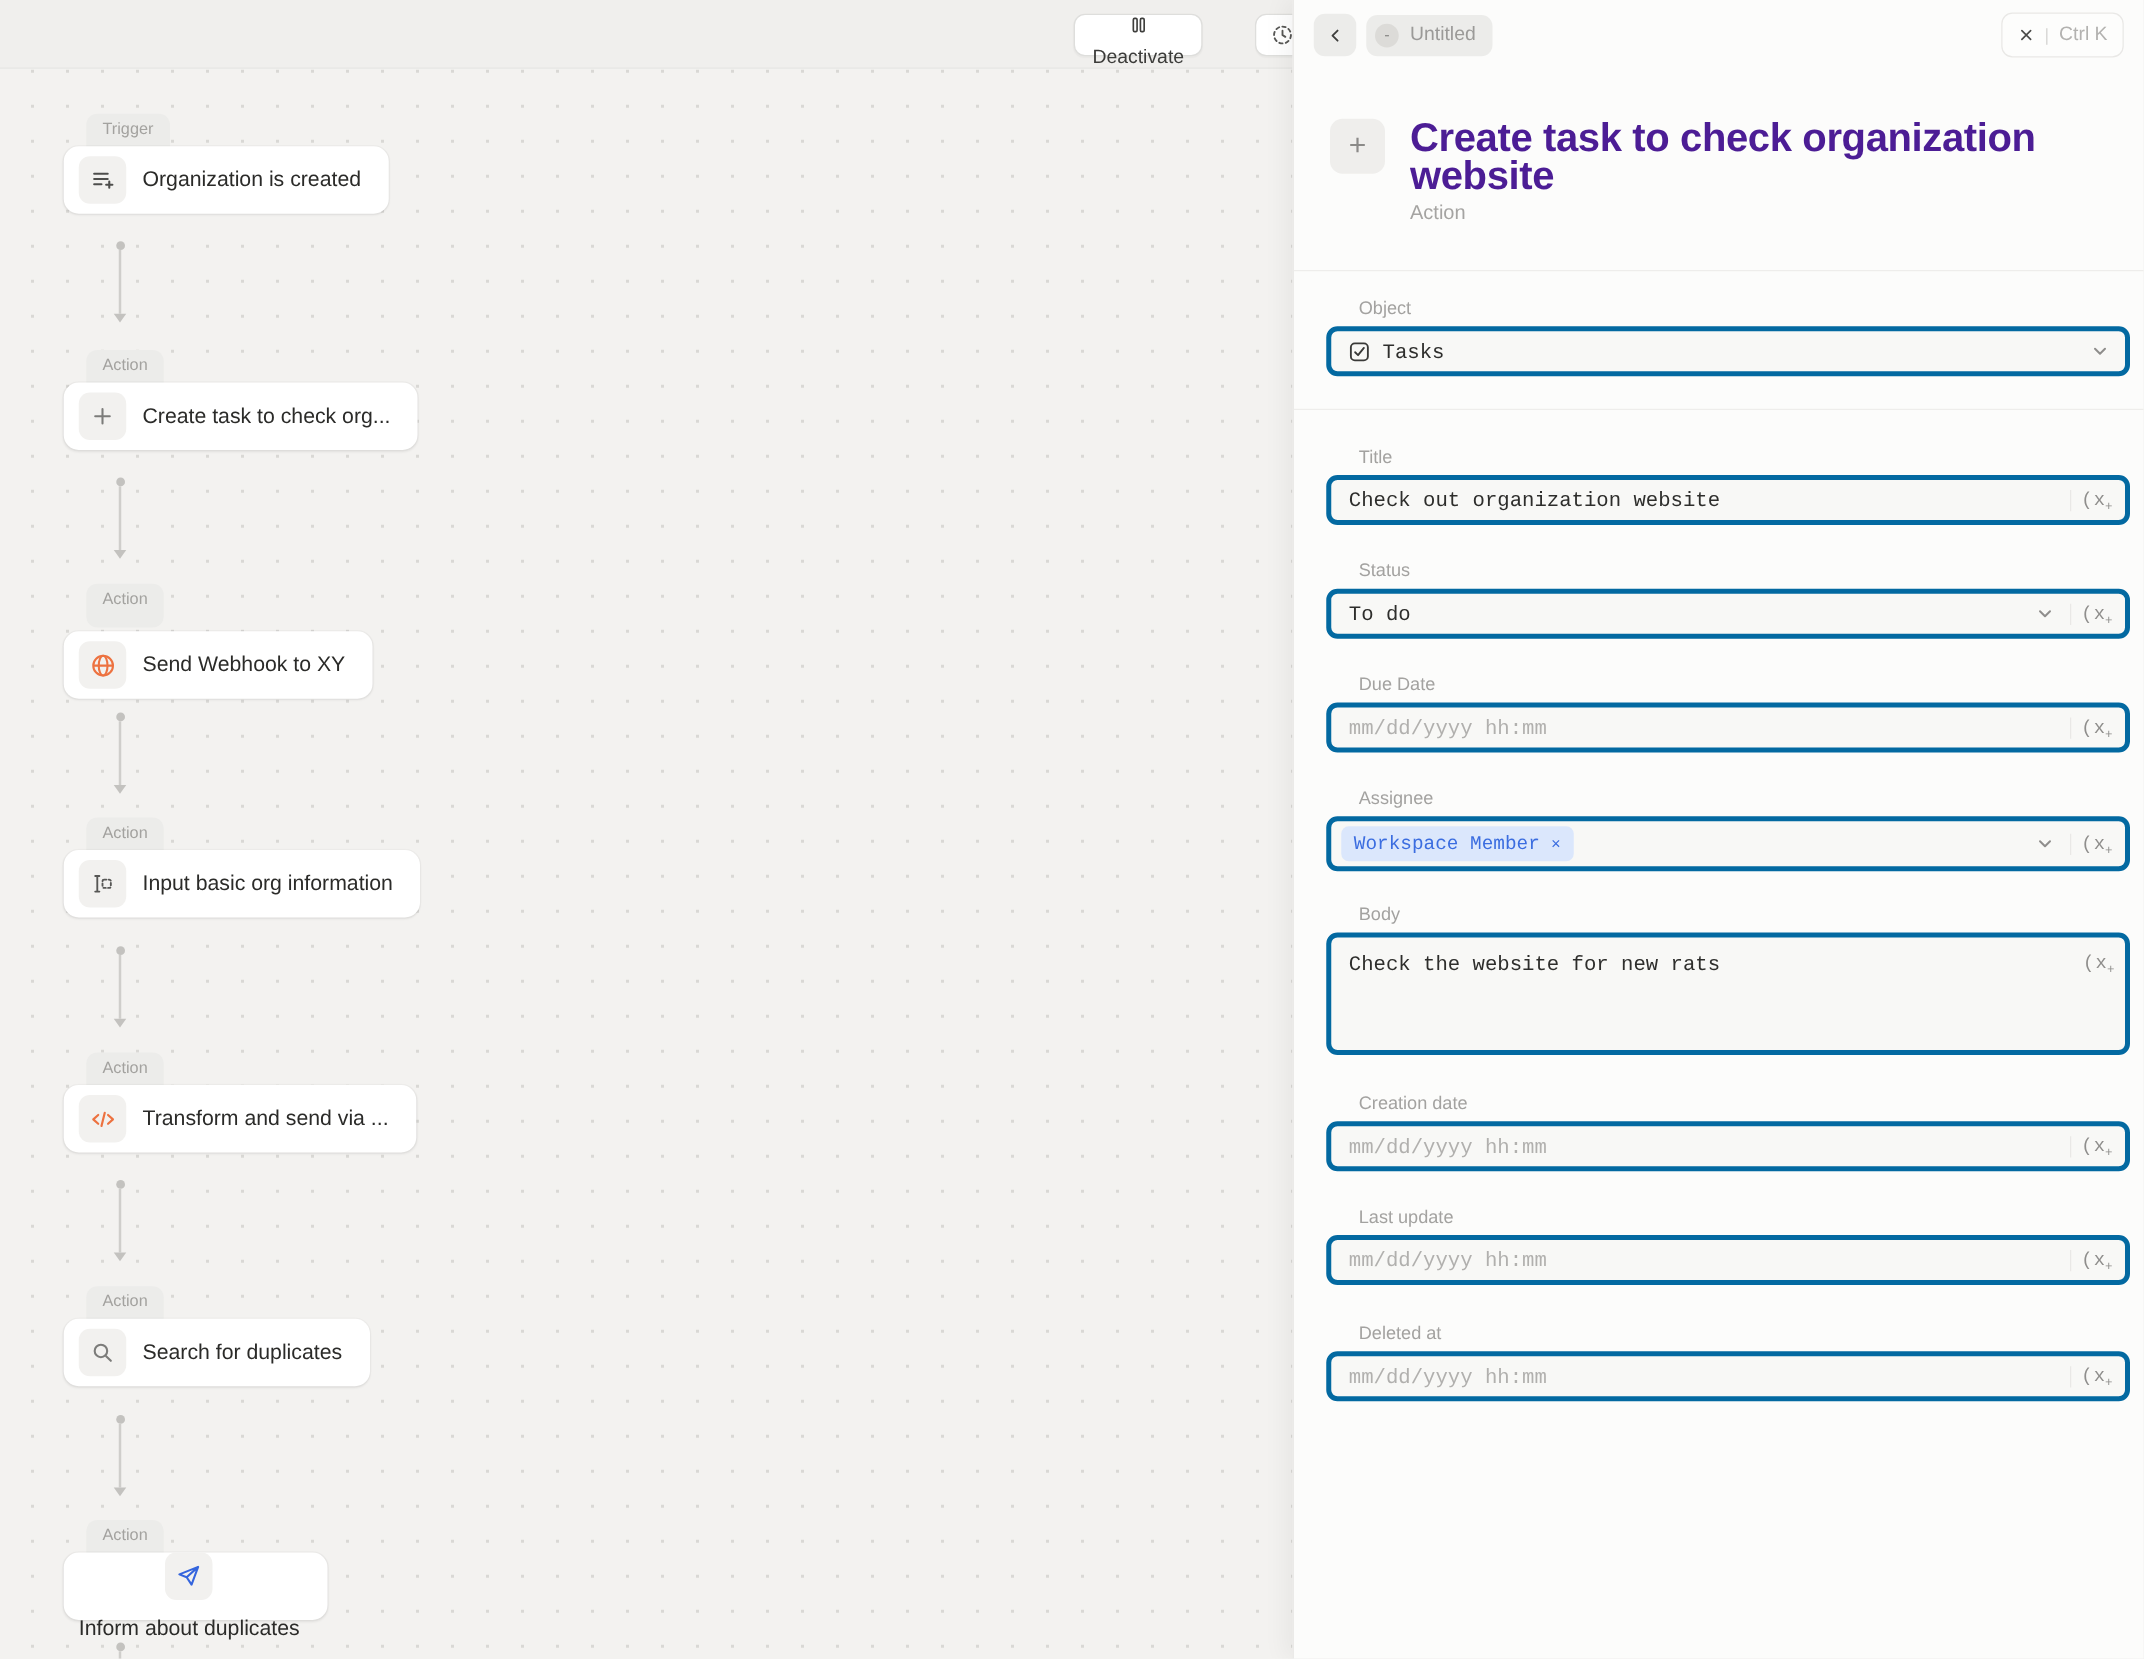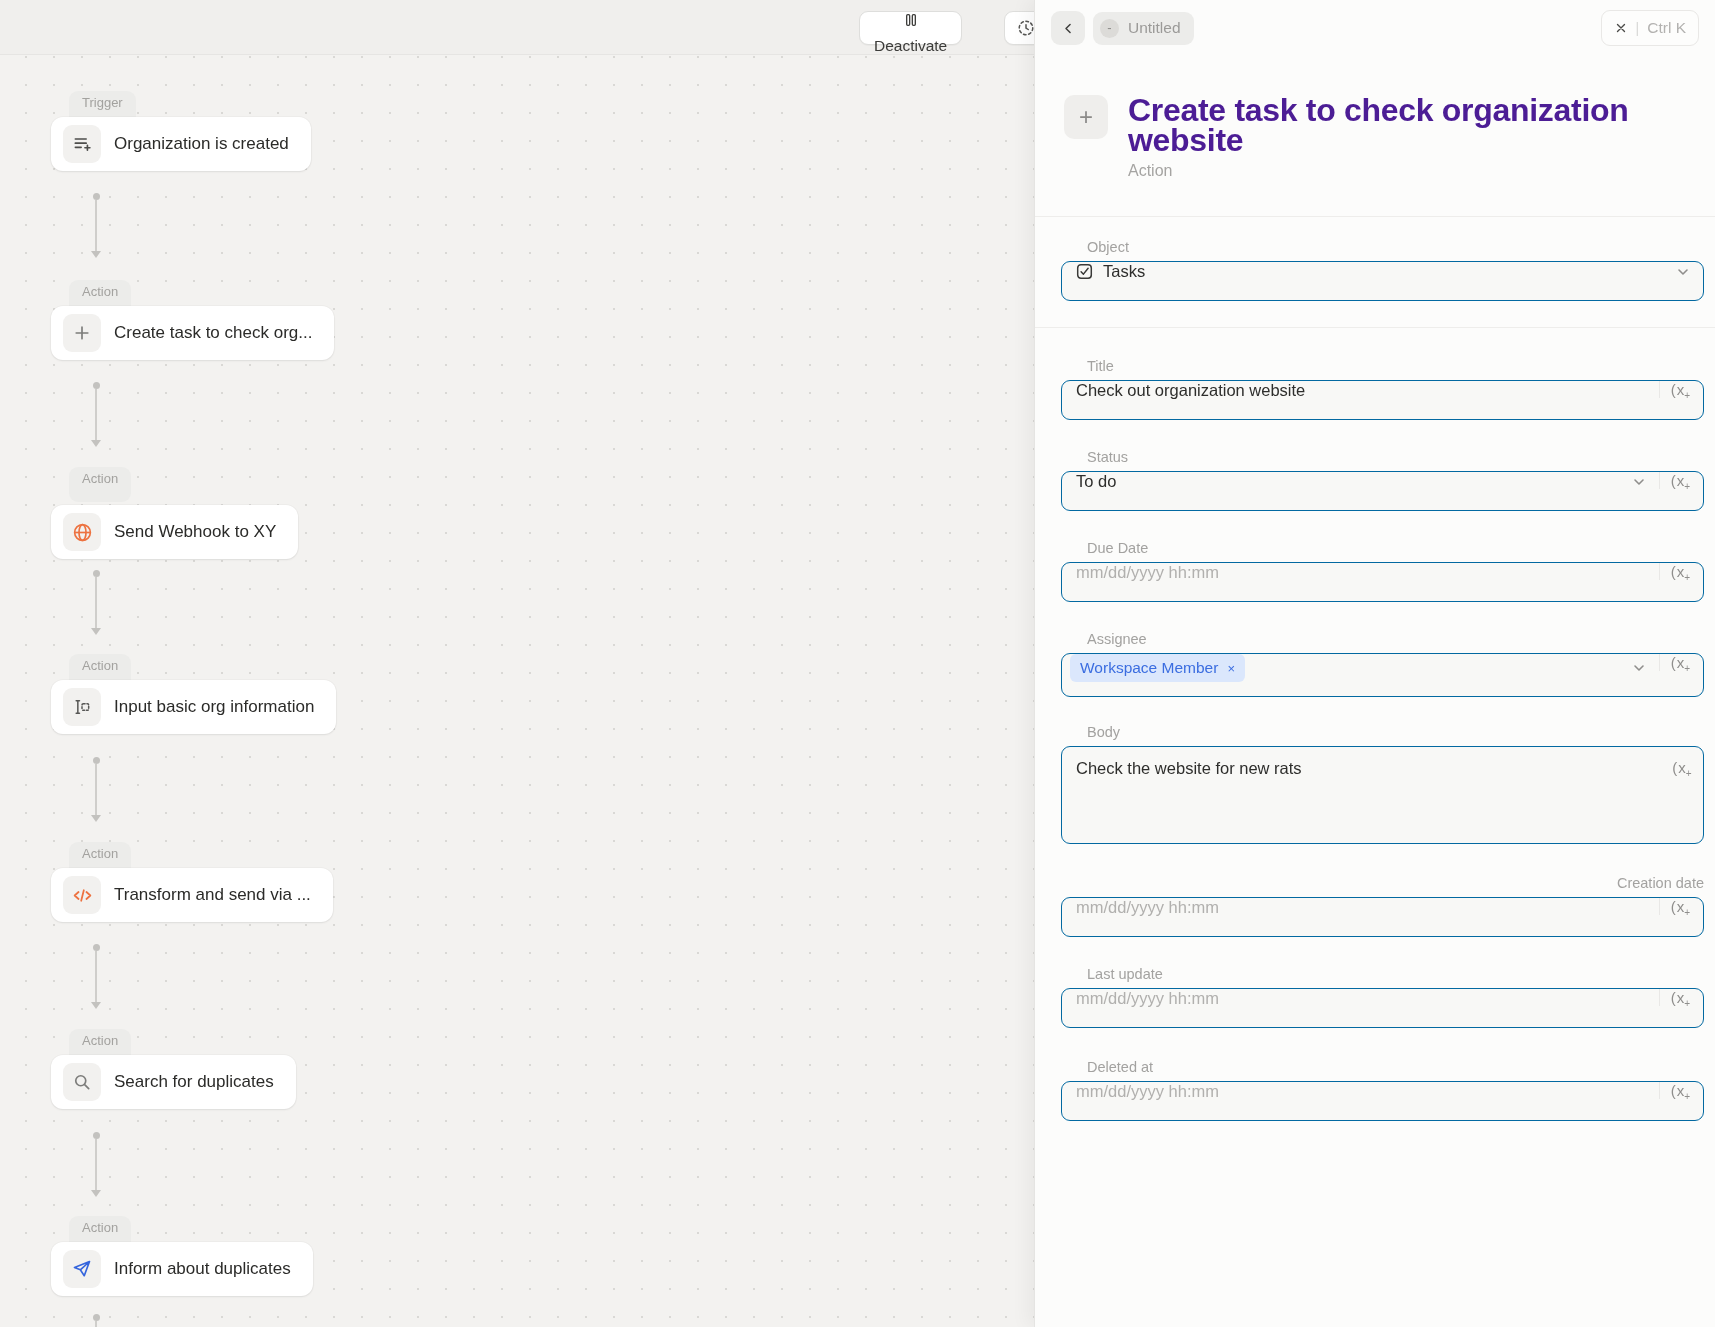--- a/index.html
+++ b/index.html
@@ -54,22 +54,22 @@
 
   .phead { display:flex; align-items:flex-start; gap:20px; padding:39px 28px 0 29px; }
   .phead-ic { width:44px; height:44px; border-radius:10px; background:#efeeec; flex:0 0 auto;
     display:flex; align-items:center; justify-content:center; font-size:24px; color:#8b8a88; font-weight:300; }
   .phead-title { font-size:32px; font-weight:700; color:#4c1d95; letter-spacing:-0.3px; line-height:30px; }
   .phead-sub { margin-top:7px; font-size:16px; color:#a5a4a2; }
   .pdivider { height:1px; background:#eeedeb; margin-top:36px; }
 
   .form { padding:0 11px 0 26px; }
   .flabel { font-size:14.5px; font-weight:500; color:#a3a2a0; line-height:18px;margin-left:26px; }
-  .fbox { display:flex; align-items:flex-start; background:#f8f8f6; border:1px solid #0369a1;
-    border-radius:9px; height:40px; overflow:hidden; }
+  .fbox { display:flex; align-items:center; background:#f8f8f6; border:4px solid #0369a1;
+    border-radius:9px; height:40px; overflow:hidden;font-family:Liberation Mono, monospace; }
   .finner { flex:1; display:flex; align-items:center; gap:10px; padding:0 12px 0 14px; min-width:0; }
   .fvalue { font-size:16.5px; color:#2e2e2c; white-space:nowrap; }
   .fplaceholder { font-size:16.5px; color:#b1b0ae; white-space:nowrap; }
   .spacer { flex:1; }
   .suffix { width:44px; flex:0 0 auto; border-left:1px solid #e9e8e6; display:flex; align-items:center;
     justify-content:center; cursor:pointer; }
   .varglyph { position:relative; color:#8f8e8c; font-size:15px; letter-spacing:1px; }
   .varglyph i { font-style:normal; font-size:10px; position:relative; top:4px; left:-1px; }
   .chev { display:flex; align-items:center; }
   .chip { display:flex; align-items:center; gap:9px; height:28px; background:#dbe7fc; border-radius:6px;
@@ -206,21 +206,21 @@
       <span class="wf-label">Search for duplicates</span>
     </div>
 
     <div class="connector" style="top:1132px; height:66px;">
       <div class="dot"></div>
         <div class="line" style="height:51px;"></div>
         <div class="arrow"></div>
     </div>
 
     <div class="wf-tab" style="left:69px; top:1216px;">Action</div>
-    <div class="wf-card" style="left:51px; top:1242px;">
+    <div class="wf-card" style="left:51px; top:1242px;flex-direction:column;">
       <span class="wf-ic">
         <svg width="20" height="20" viewBox="0 0 24 24" fill="none" stroke="#3565dd" stroke-width="2" stroke-linejoin="round">
           <path d="M21 3L3 10.2l7 2.8L21 3zM21 3l-6.3 17L10 13"></path>
         </svg>
       </span>
       <span class="wf-label">Inform about duplicates</span>
     </div>
 
     <div class="connector" style="top:1314px; height:13px;">
       <div class="dot"></div>
@@ -343,21 +343,21 @@
       </div>
 
       <div class="flabel" style="margin-top:26px;">Body</div>
       <div class="fbox body m-box">
         <span class="fvalue">Check the website for new rats</span>
         <div class="suffix">
           <span class="varglyph">(x<i>+</i></span>
         </div>
       </div>
 
-      <div class="flabel" style="margin-top:30px;text-align:right;">Creation date</div>
+      <div class="flabel" style="margin-top:30px;">Creation date</div>
       <div class="fbox m-box">
         <div class="finner">
           <span class="fplaceholder">mm/dd/yyyy hh:mm</span>
         </div>
         <div class="suffix">
           <span class="varglyph">(x<i>+</i></span>
         </div>
       </div>
 
       <div class="flabel m-lab">Last update</div>

